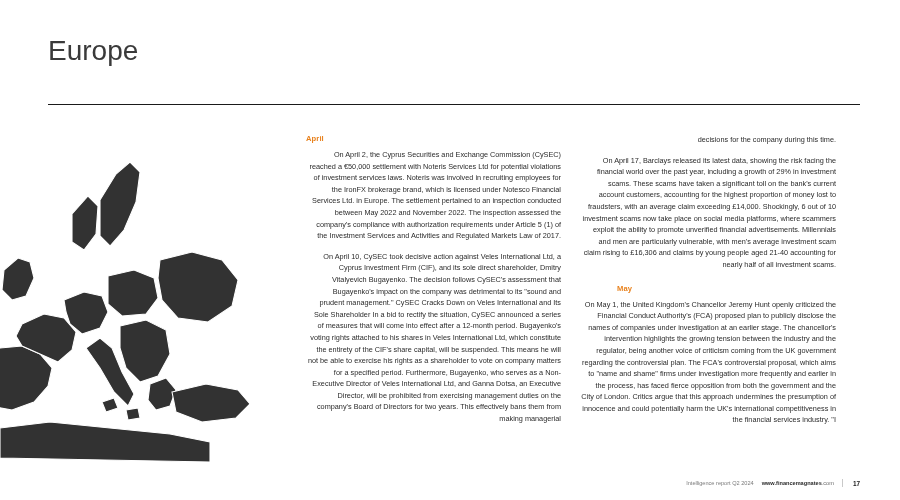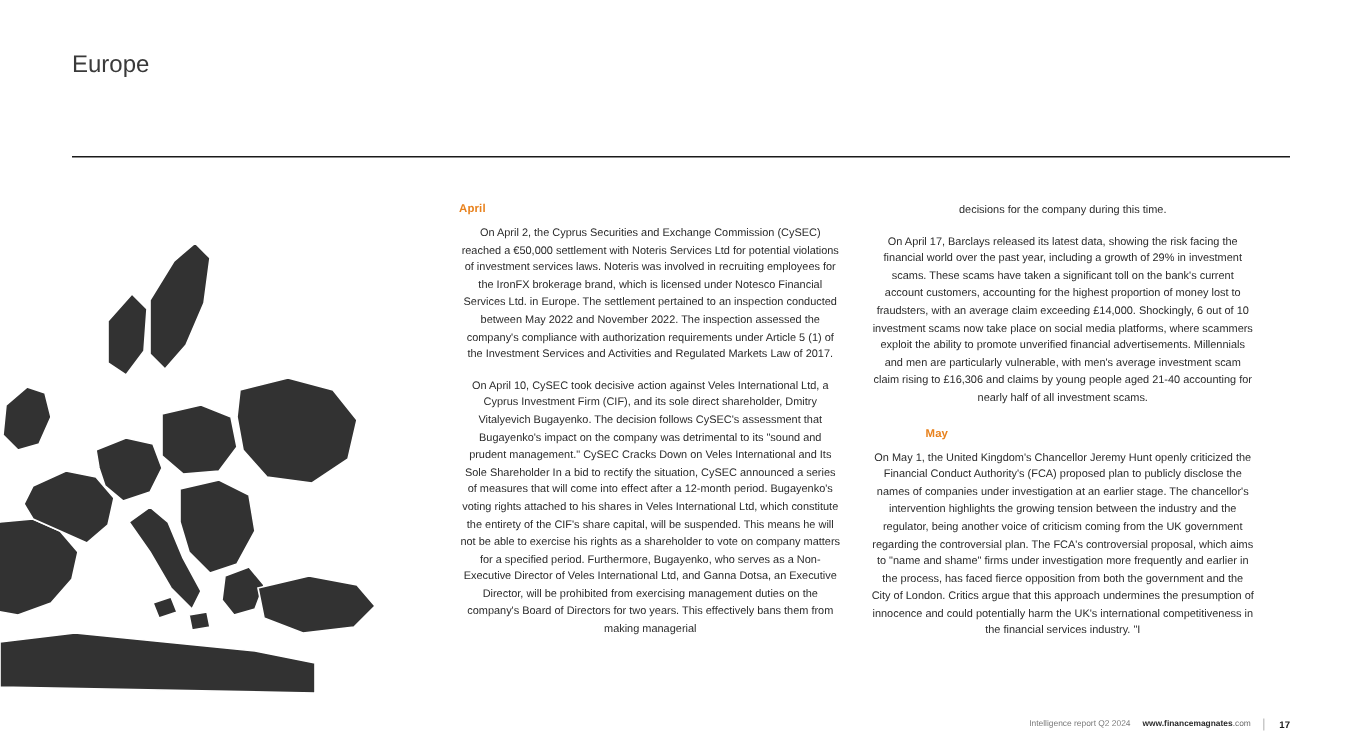--- a/index.html
+++ b/index.html
@@ -46,21 +46,21 @@
     width: 812px;
   }
   .title-main {
     font-size: 27px;
     font-weight: bold;
     color: #1a1a1a;
     letter-spacing: -0.3px;
     line-height: 1.05;
   }
   .title-sub {
-    font-size: 16px;
+    font-size: 28px;
     font-weight: normal;
     color: #3a3a3a;
     line-height: 1.15;
     margin-top: 1px;
   }
   .header-rule {
     position: absolute;
     left: 48px;
     top: 104px;
     width: 812px;
@@ -83,21 +83,21 @@
     color: #e8821e;
     font-size: 7.6px;
     font-weight: bold;
     margin-bottom: 6px;
     letter-spacing: 0.1px;
   }
   .para {
     font-size: 7.3px;
     line-height: 11.6px;
     color: #2b2b2b;
-    text-align: center;
+    text-align: right;
     margin: 0 0 9px 0;
   }
   .para:last-child {
     margin-bottom: 0;
   }
   .month-heading.second {
     margin-top: 13px;
     margin-left: 36px;
   }
   

